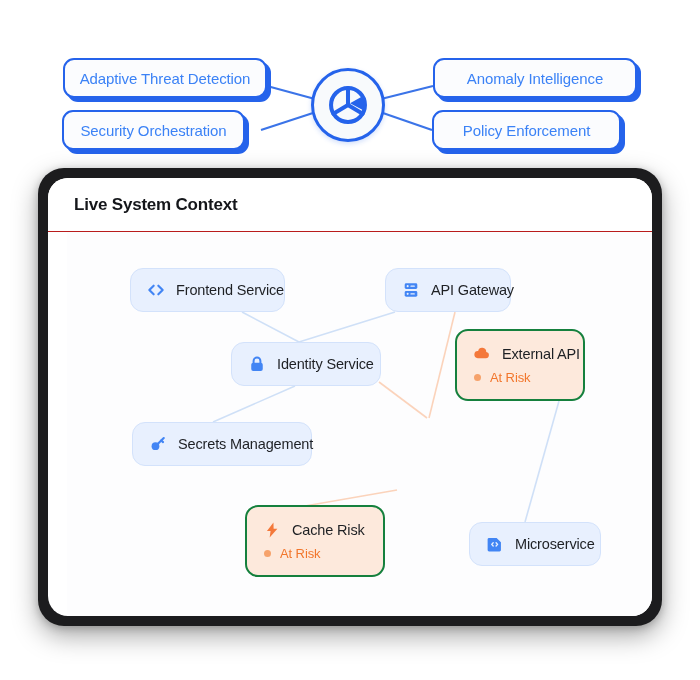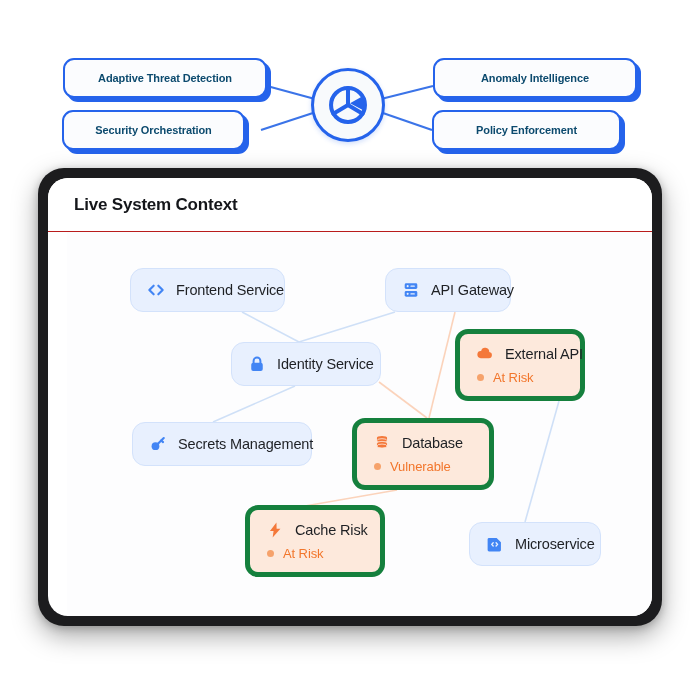--- a/index.html
+++ b/index.html
@@ -28,23 +28,23 @@
   }
 
   .cap-pill {
     position: absolute;
     display: flex;
     align-items: center;
     justify-content: center;
     background: #fbfcfe;
     border: 2px solid #2563eb;
     border-radius: 11px;
-    color: #0c4a6e;
-    font-size: 11px;
-    font-weight: 700;
+    color: #3b82f6;
+    font-size: 15px;
+    font-weight: 400;
     letter-spacing: -0.1px;
     box-shadow: 4px 4px 0 0 #2563eb;
     white-space: nowrap;
     padding: 0 14px;
   }
 
   #cap-0 { left: 63px;  top: 58px;  width: 204px; height: 40px; }
   #cap-1 { left: 62px;  top: 110px; width: 183px; height: 40px; }
   #cap-2 { left: 433px; top: 58px;  width: 204px; height: 40px; }
   #cap-3 { left: 432px; top: 110px; width: 189px; height: 40px; }
@@ -134,21 +134,21 @@
     z-index: 3;
   }
 
   .node.ok {
     background: #e8f0fe;
     border: 1px solid #d3e2fb;
   }
 
   .node.risk {
     background: #fde9dc;
-    border: 5px solid #15803d;
+    border: 2px solid #15803d;
   }
 
   .node-main {
     display: flex;
     align-items: center;
     gap: 11px;
   }
 
   .node-label {
     font-size: 14.5px;
@@ -328,39 +328,20 @@
             <svg width="18" height="18" viewBox="0 0 20 20">
               <circle cx="7.2" cy="12.4" r="4.3" fill="#4285f4"></circle>
               <path d="M10.2 9.4 L16.4 3.4" stroke="#4285f4" stroke-width="2.4" stroke-linecap="round"></path>
               <path d="M13.6 6.1 L15.6 7.9" stroke="#4285f4" stroke-width="2.4" stroke-linecap="round"></path>
             </svg>
           </span>
           <span class="node-label">Secrets Management</span>
         </div>
       </div>
 
-      <div class="node risk" id="node-database">
-        <div class="node-main">
-          <span class="node-icon">
-            <svg width="18" height="18" viewBox="0 0 20 20">
-              <ellipse cx="10" cy="4.4" rx="5.6" ry="2.2" fill="#f4783a"></ellipse>
-              <rect x="4.4" y="4.4" width="11.2" height="3.0" fill="#f4783a"></rect>
-              <ellipse cx="10" cy="7.4" rx="5.6" ry="2.2" fill="#f4783a" stroke="#fde9dc" stroke-width="0.9"></ellipse>
-              <ellipse cx="10" cy="10.4" rx="5.6" ry="2.2" fill="#f4783a" stroke="#fde9dc" stroke-width="0.9"></ellipse>
-              <rect x="4.4" y="10.4" width="11.2" height="3.0" fill="#f4783a"></rect>
-              <ellipse cx="10" cy="13.4" rx="5.6" ry="2.2" fill="#f4783a" stroke="#fde9dc" stroke-width="0.9"></ellipse>
-            </svg>
-          </span>
-          <span class="node-label">Database</span>
-        </div>
-        <div class="node-status">
-          <span class="status-dot"></span>
-          <span class="status-text">Vulnerable</span>
-        </div>
-      </div>
 
       <div class="node risk" id="node-cache">
         <div class="node-main">
           <span class="node-icon">
             <svg width="18" height="18" viewBox="0 0 20 20">
               <path d="M11.6 1.8 L4.4 11.1 h4.0 l-1.0 7.1 L16.0 8.7 h-4.2 Z" fill="#f4783a"></path>
             </svg>
           </span>
           <span class="node-label">Cache Risk</span>
         </div>

